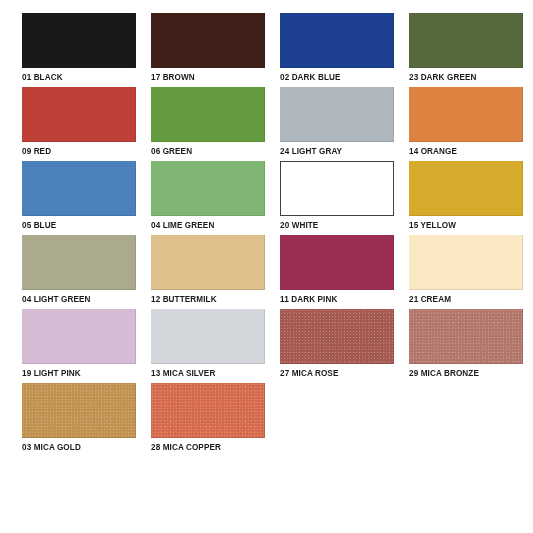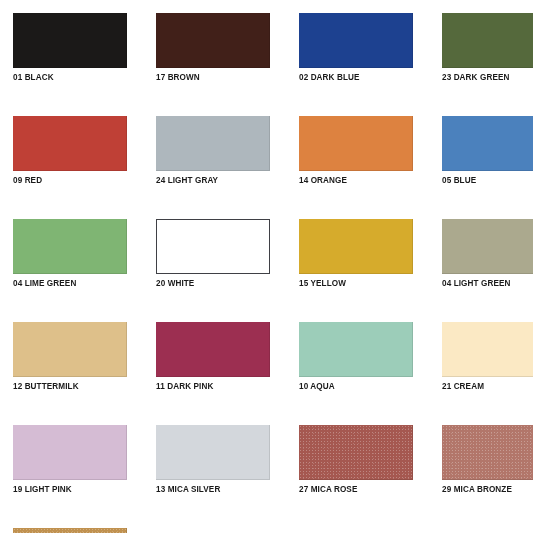--- a/index.html
+++ b/index.html
@@ -13,28 +13,27 @@
     height: 533px;
     overflow: hidden;
     font-family: "Liberation Sans", "DejaVu Sans", sans-serif;
     -webkit-font-smoothing: antialiased;
   }
 
   #swatch-chart {
     box-sizing: border-box;
     width: 533px;
     height: 533px;
-    padding: 13px 19px 8px 13px;
+    padding: 13px 19px 8px 22px;
     display: grid;
     grid-template-columns: repeat(4, 114px);
     grid-template-rows: repeat(7, 74px);
     column-gap: 15px;
     row-gap: 0px;
     background: #ffffff;
-    gap: 29px;
   }
 
   .swatch-cell {
     position: relative;
     width: 114px;
     height: 74px;
     display: flex;
     flex-direction: column;
     justify-content: flex-start;
   }
@@ -107,20 +106,24 @@
     </div>
     <div class="swatch-cell">
       <div class="chip" style="background-color: rgb(85, 105, 60);"></div>
       <div class="chip-label">23 DARK GREEN</div>
     </div>
     <div class="swatch-cell">
       <div class="chip" style="background-color: rgb(191, 64, 54);"></div>
       <div class="chip-label">09 RED</div>
     </div>
     <div class="swatch-cell">
+      <div class="chip" style="background-color: rgb(101, 155, 63);"></div>
+      <div class="chip-label">06 GREEN</div>
+    </div>
+    <div class="swatch-cell">
       <div class="chip" style="background-color: rgb(174, 183, 189);"></div>
       <div class="chip-label">24 LIGHT GRAY</div>
     </div>
     <div class="swatch-cell">
       <div class="chip" style="background-color: rgb(221, 130, 64);"></div>
       <div class="chip-label">14 ORANGE</div>
     </div>
     <div class="swatch-cell">
       <div class="chip" style="background-color: rgb(75, 129, 189);"></div>
       <div class="chip-label">05 BLUE</div>
@@ -143,24 +146,20 @@
     </div>
     <div class="swatch-cell">
       <div class="chip" style="background-color: rgb(222, 192, 138);"></div>
       <div class="chip-label">12 BUTTERMILK</div>
     </div>
     <div class="swatch-cell">
       <div class="chip" style="background-color: rgb(156, 47, 81);"></div>
       <div class="chip-label">11 DARK PINK</div>
     </div>
     <div class="swatch-cell">
-      <div class="chip" style="background-color: rgb(156, 205, 185);"></div>
-      <div class="chip-label">10 AQUA</div>
-    </div>
-    <div class="swatch-cell">
       <div class="chip" style="background-color: rgb(251, 233, 196);"></div>
       <div class="chip-label">21 CREAM</div>
     </div>
     <div class="swatch-cell">
       <div class="chip" style="background-color: rgb(213, 188, 212);"></div>
       <div class="chip-label">19 LIGHT PINK</div>
     </div>
     <div class="swatch-cell">
       <div class="chip" style="background-color: rgb(211, 215, 220);"></div>
       <div class="chip-label">13 MICA SILVER</div>
@@ -176,13 +175,19 @@
         <div class="speckle"></div>
       </div>
       <div class="chip-label">29 MICA BRONZE</div>
     </div>
     <div class="swatch-cell">
       <div class="chip mica" style="background-color: rgb(192, 145, 79);">
         <div class="speckle"></div>
       </div>
       <div class="chip-label">03 MICA GOLD</div>
     </div>
+    <div class="swatch-cell">
+      <div class="chip mica" style="background-color: rgb(214, 106, 76);">
+        <div class="speckle"></div>
+      </div>
+      <div class="chip-label">28 MICA COPPER</div>
+    </div>
   </div>
 
 </body></html>

